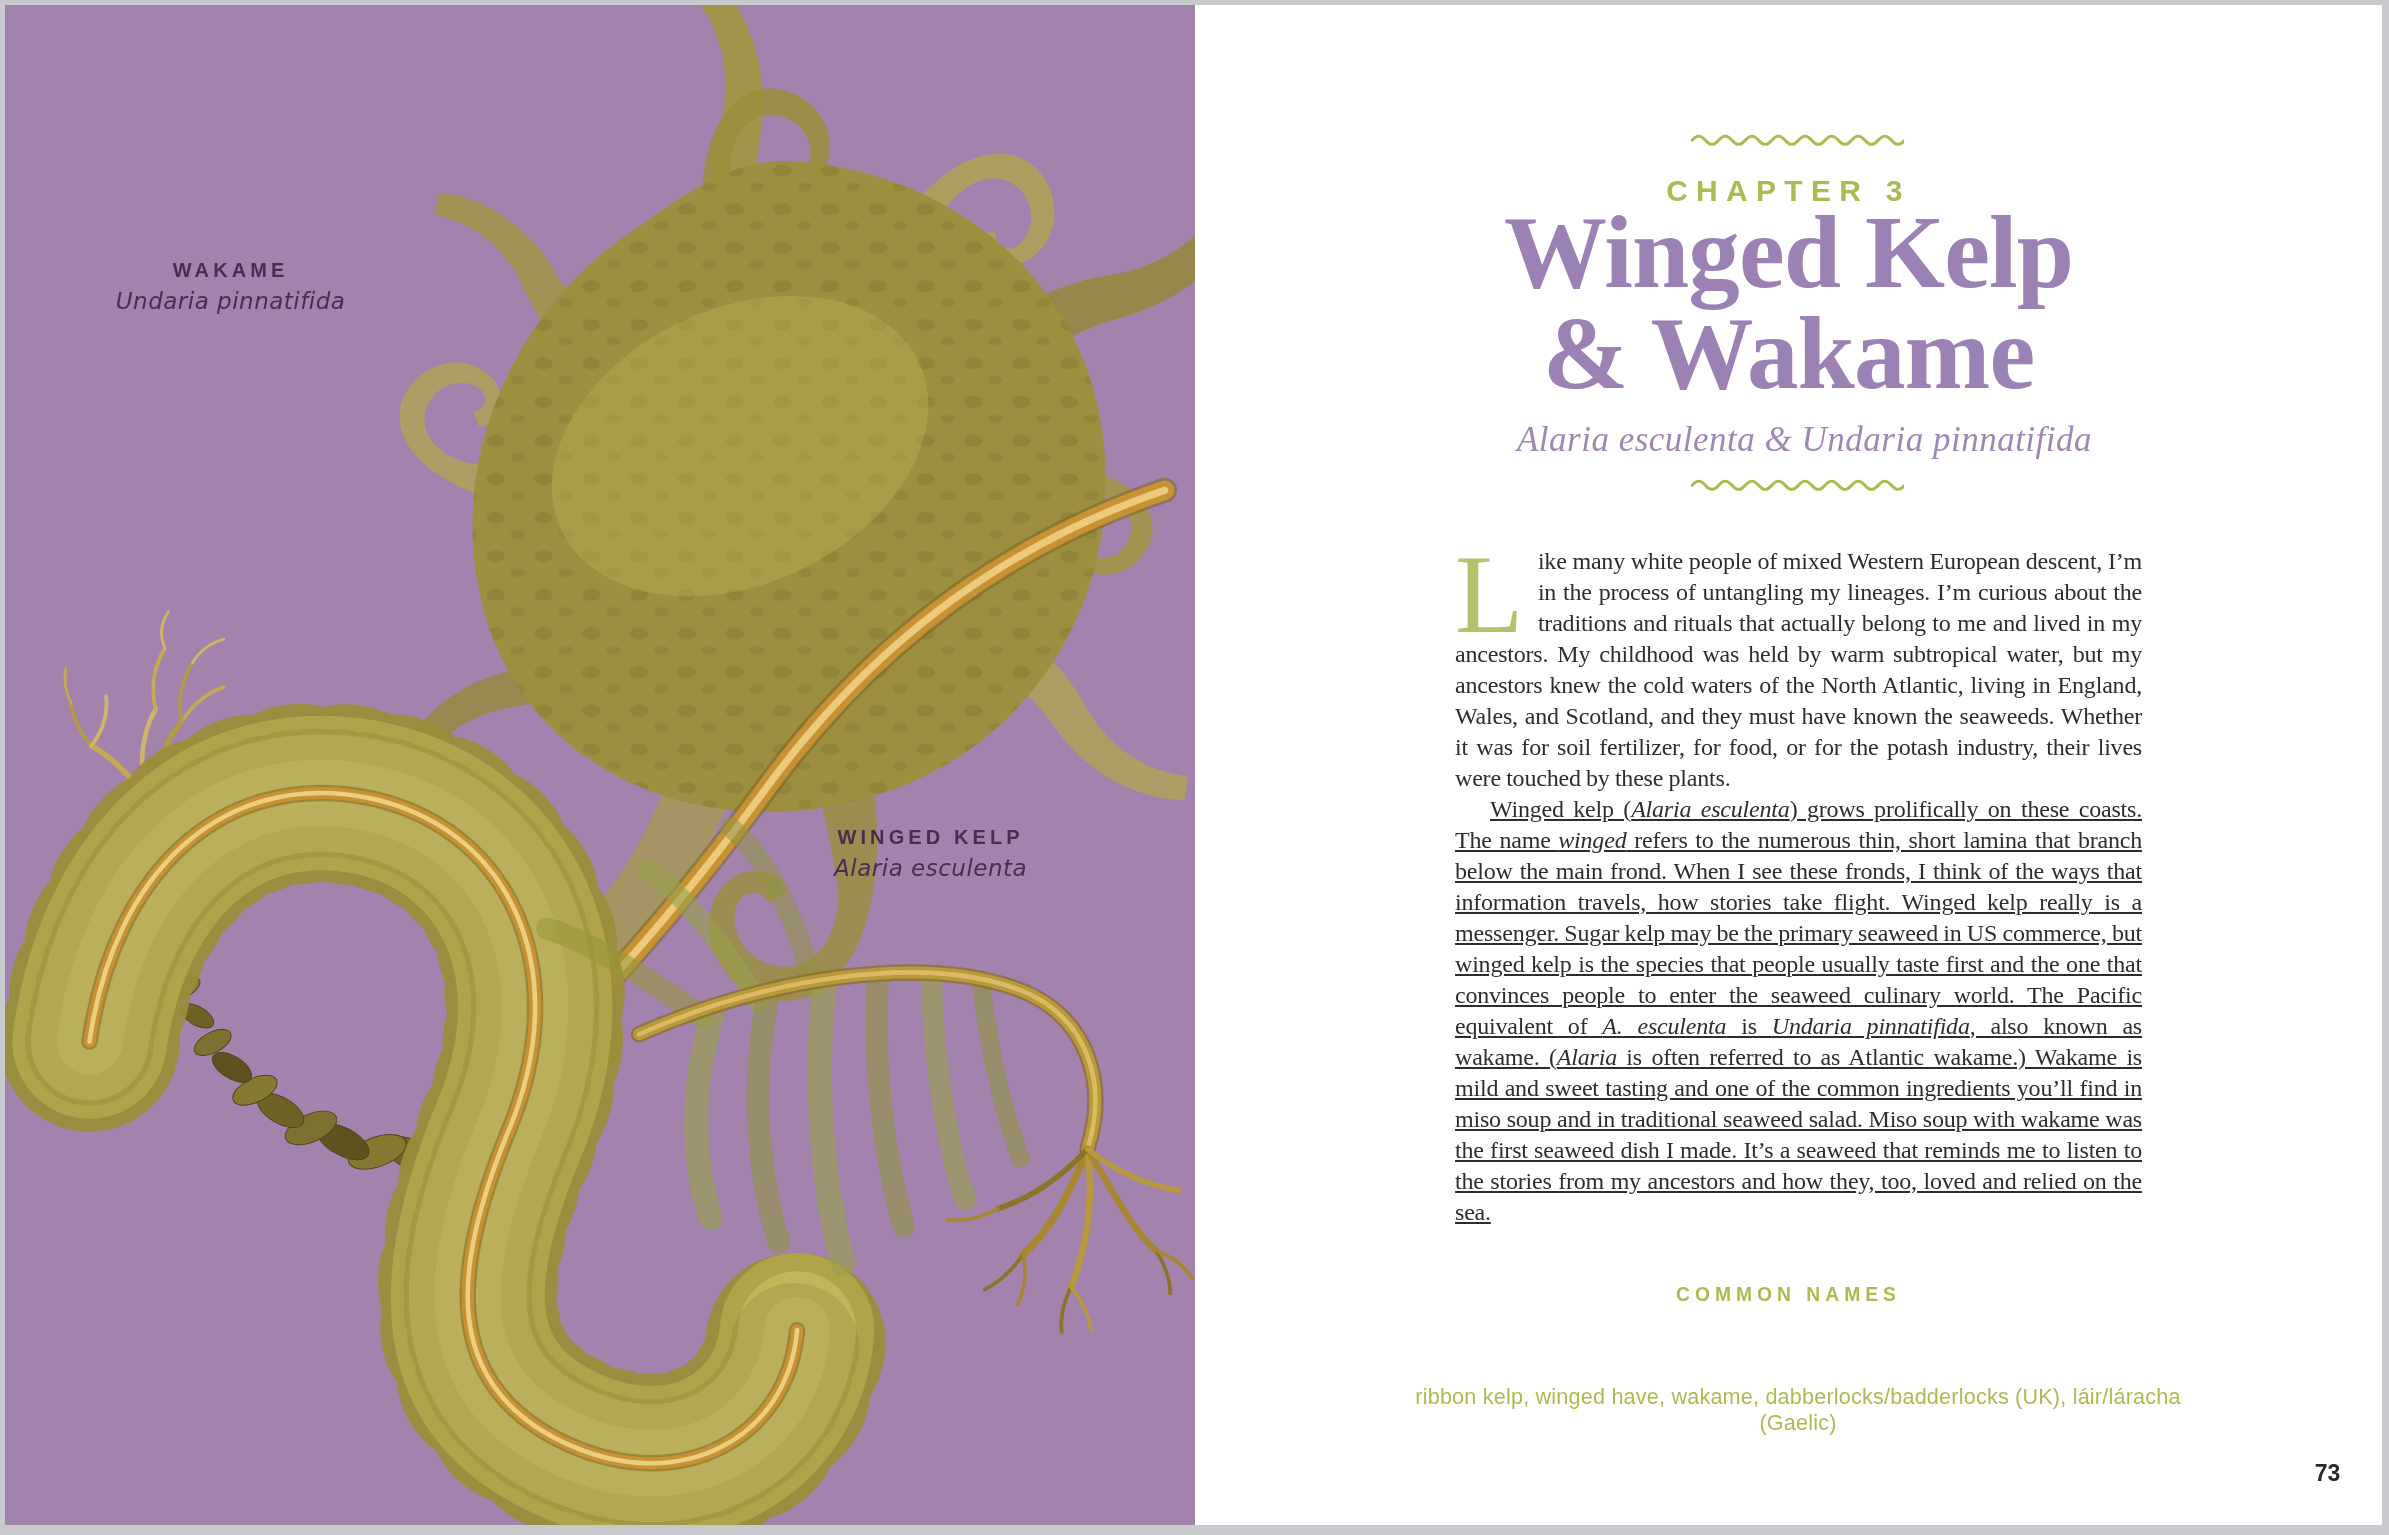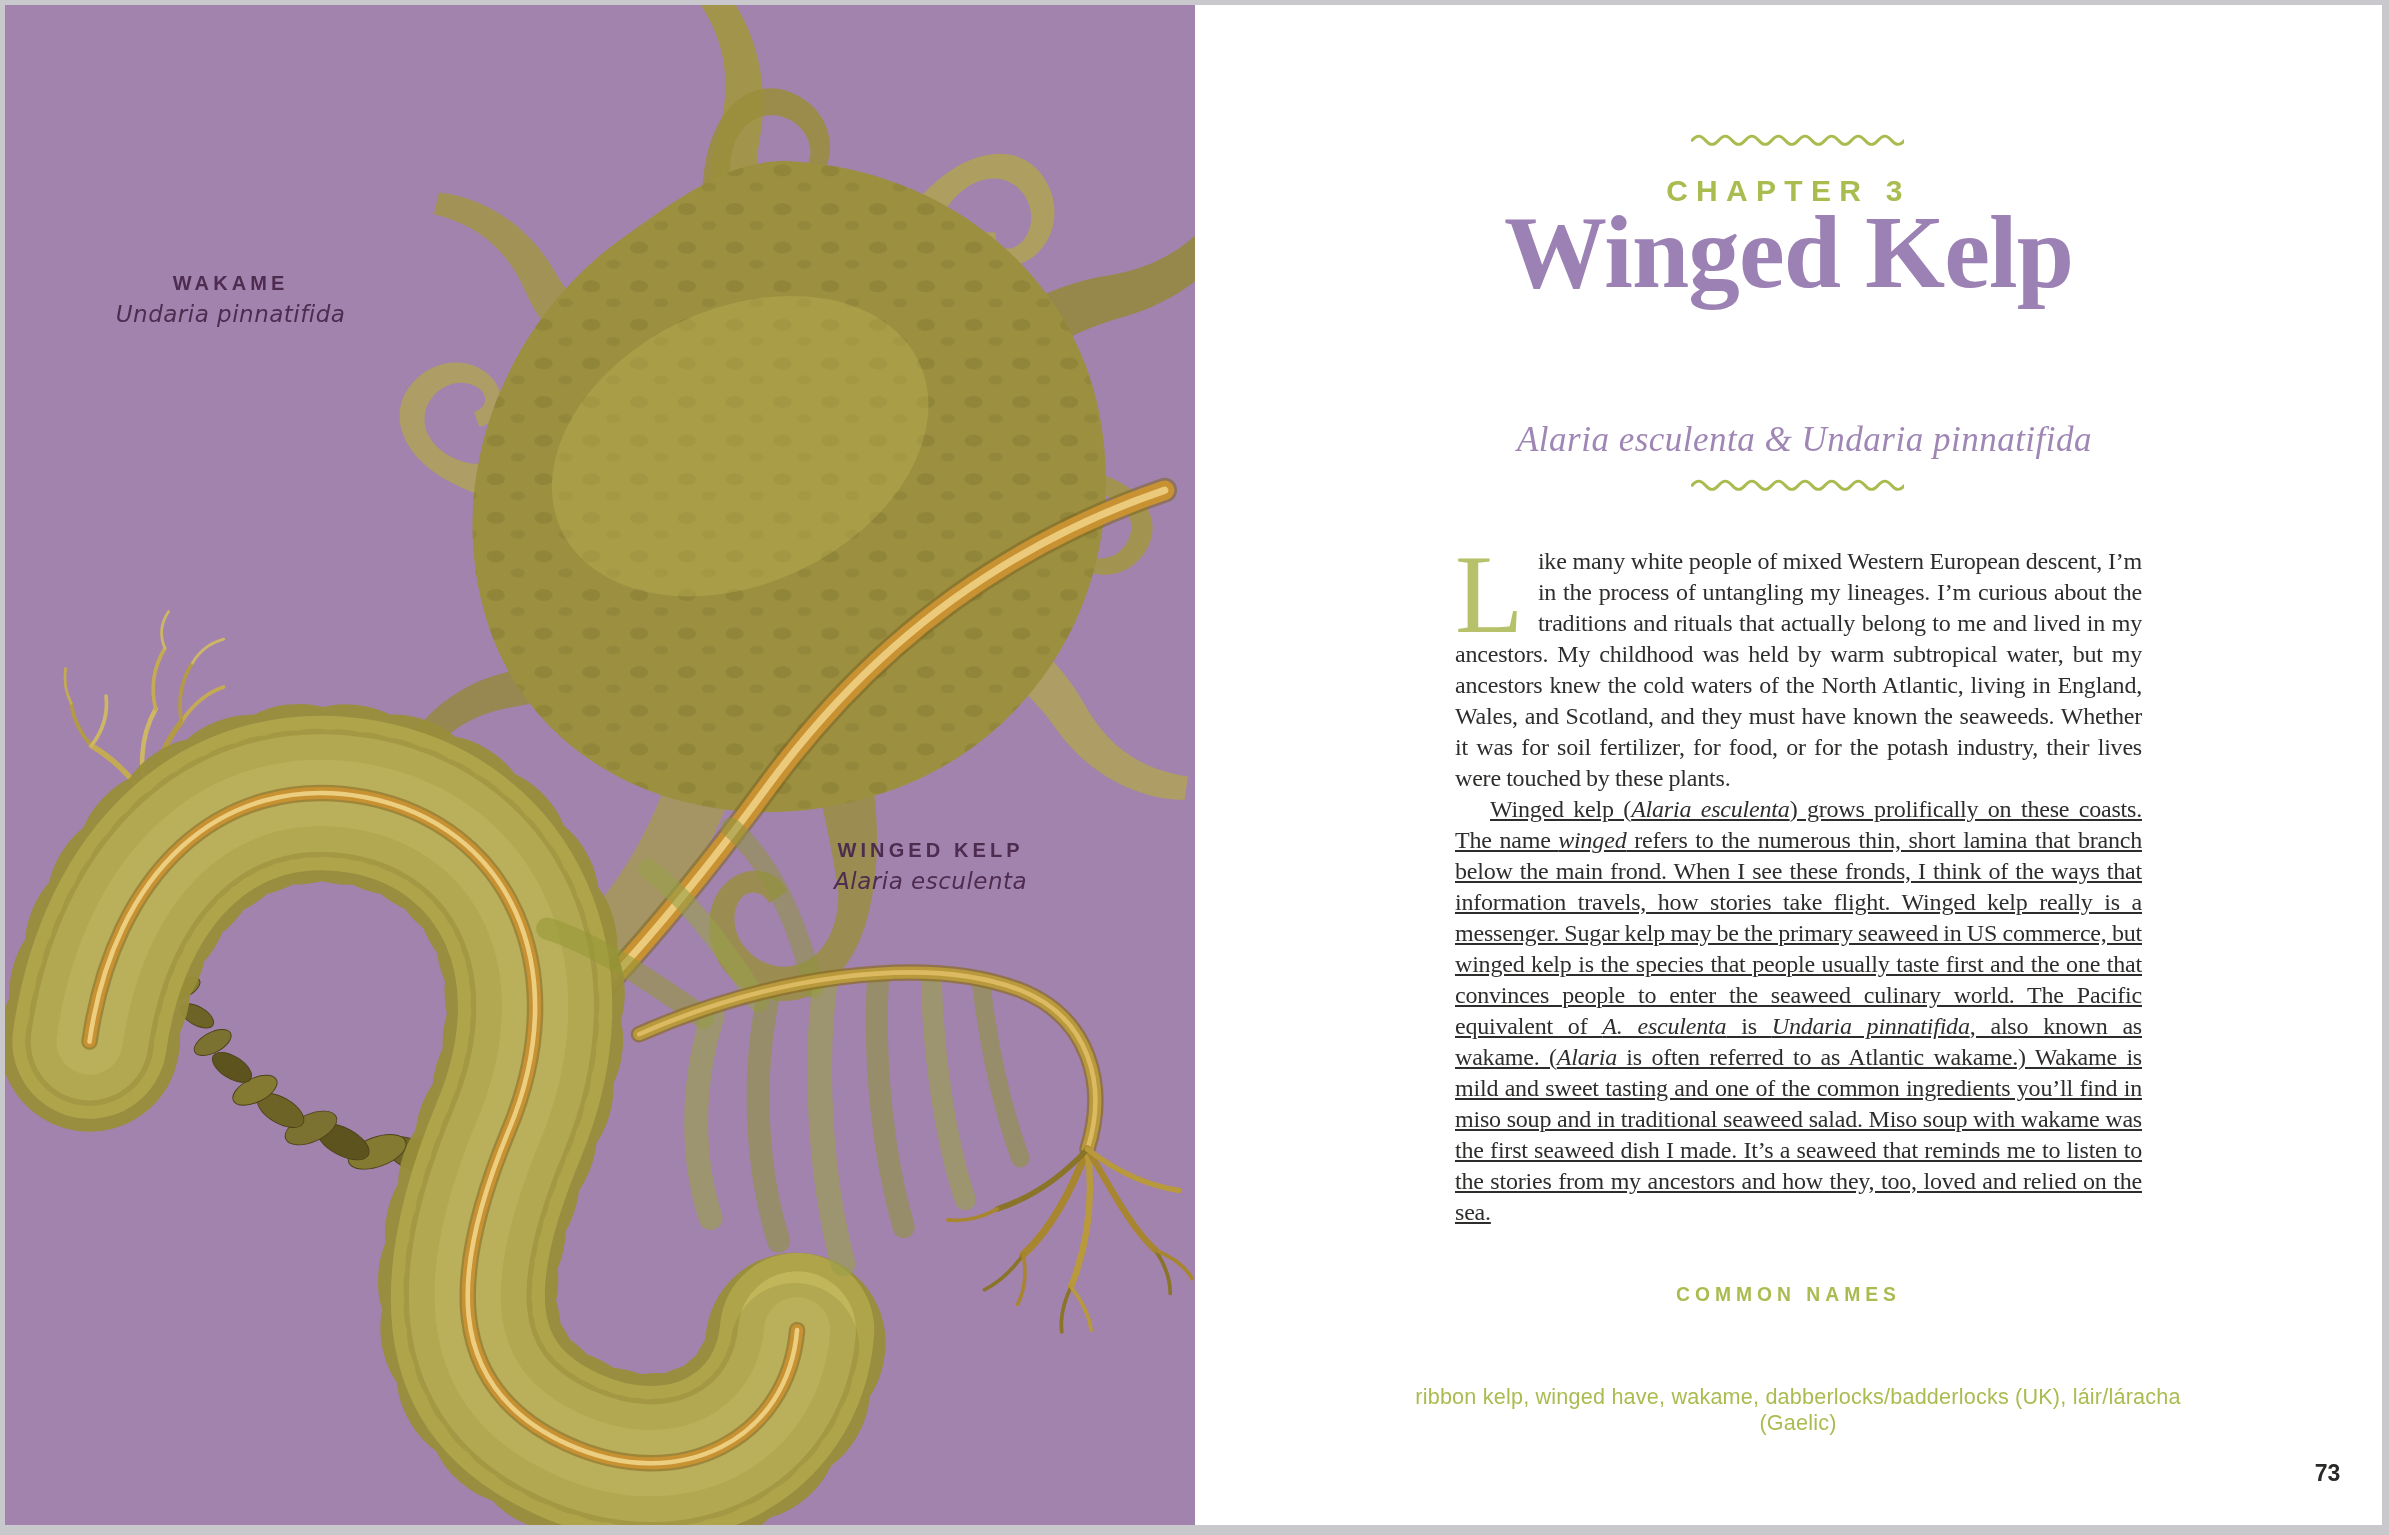--- a/index.html
+++ b/index.html
@@ -11,21 +11,20 @@
   }
   .page{position:absolute;top:4.6px;height:1520px;overflow:hidden;}
   .page-left{left:4.6px;width:1190px;background:#a283ad;}
   .page-right{left:1195px;width:1187px;background:#ffffff;}
 
   
   .plate-label{position:absolute;width:312px;text-align:center;color:#4e2c50;z-index:5;}
   .plate-label .common{
     font-size:20px;letter-spacing:4.1px;font-weight:600;
     font-family:"Liberation Sans",sans-serif;
-    margin-top:13px;
   }
   .plate-label .species{
     margin-top:6.4px;font-size:23px;font-style:italic;font-weight:500;
     font-family:"DejaVu Sans",sans-serif;letter-spacing:0.5px;
   }
   .label-wakame{left:70px;top:254px;}
   .label-winged{left:770px;top:821px;}
 
   .illustration{position:absolute;left:0;top:0;width:1190px;height:1520px;z-index:1;}
 
@@ -208,20 +207,21 @@
 <div class="page page-right">
 
   <svg class="squiggle squiggle-1" viewBox="0 0 232 18" xmlns="http://www.w3.org/2000/svg">
     <path d="M1 9 q7.25 -9 14.5 0 q7.25 9 14.5 0 q7.25 -9 14.5 0 q7.25 9 14.5 0 q7.25 -9 14.5 0 q7.25 9 14.5 0 q7.25 -9 14.5 0 q7.25 9 14.5 0 q7.25 -9 14.5 0 q7.25 9 14.5 0 q7.25 -9 14.5 0 q7.25 9 14.5 0 q7.25 -9 14.5 0 q7.25 9 14.5 0 q7.25 -9 14.5 0 q7.25 9 14.5 0" fill="none" stroke="#a9bc4f" stroke-width="3.2" stroke-linecap="round"></path>
   </svg>
 
   <div class="chapter-label">CHAPTER 3</div>
 
   <div class="title">
     <div>Winged Kelp</div>
+    <div>&amp; Wakame</div>
   </div>
 
   <div class="subtitle">Alaria esculenta &amp; Undaria pinnatifida</div>
 
   <svg class="squiggle squiggle-2" viewBox="0 0 232 18" xmlns="http://www.w3.org/2000/svg">
     <path d="M1 9 q7.25 -9 14.5 0 q7.25 9 14.5 0 q7.25 -9 14.5 0 q7.25 9 14.5 0 q7.25 -9 14.5 0 q7.25 9 14.5 0 q7.25 -9 14.5 0 q7.25 9 14.5 0 q7.25 -9 14.5 0 q7.25 9 14.5 0 q7.25 -9 14.5 0 q7.25 9 14.5 0 q7.25 -9 14.5 0 q7.25 9 14.5 0 q7.25 -9 14.5 0 q7.25 9 14.5 0" fill="none" stroke="#a9bc4f" stroke-width="3.2" stroke-linecap="round"></path>
   </svg>
 
   <div class="body-copy">
       <p><span class="dropcap">L</span><span>ike many white people of mixed Western European descent, I’m in the process of untangling my lineages. I’m curious about the traditions and rituals that actually belong to me and lived in my ancestors. My childhood was held by warm subtropical water, but my ancestors knew the cold waters of the North Atlantic, living in England, Wales, and Scotland, and they must have known the seaweeds. Whether it was for soil fertilizer, for food, or for the potash industry, their lives were touched by these plants.</span></p>

